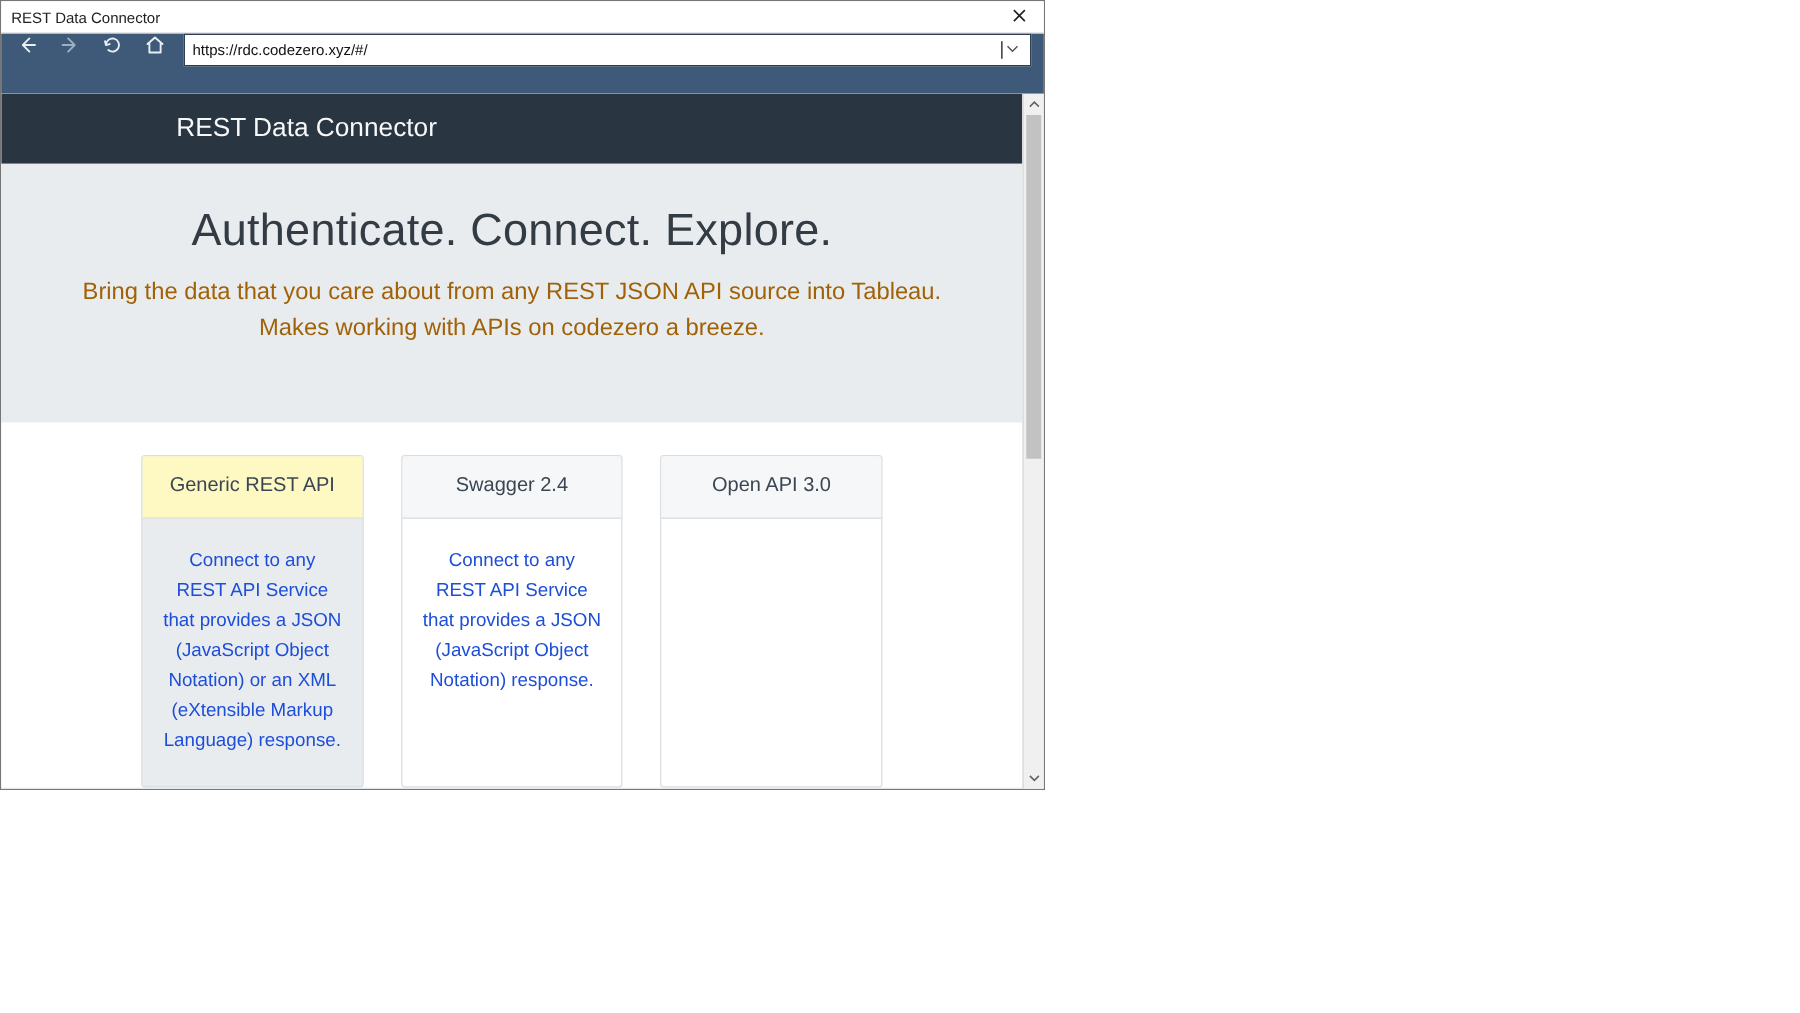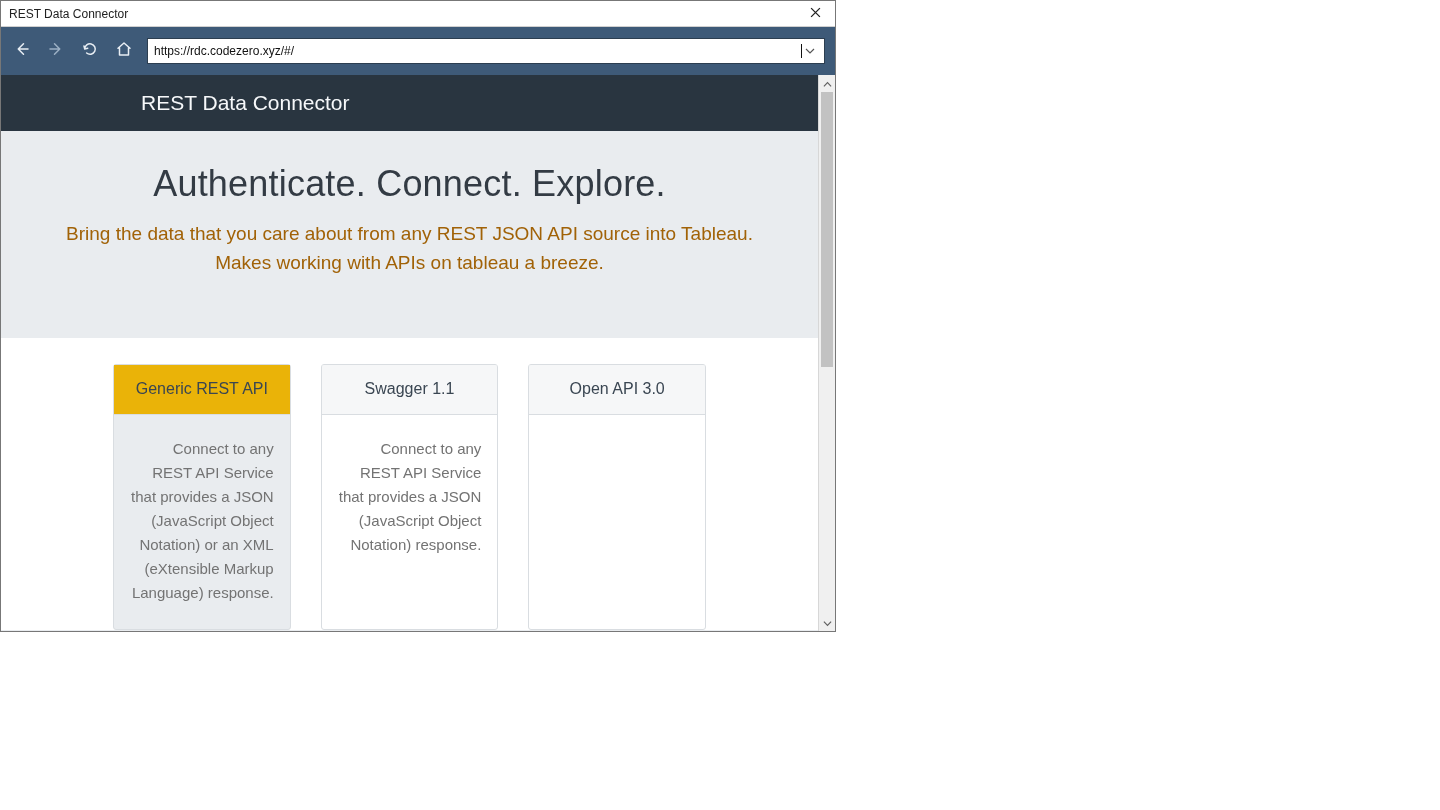--- a/index.html
+++ b/index.html
@@ -33,21 +33,21 @@
     display:flex; align-items:center; justify-content:center;
     color:#222;
   }
   .titlebar .win-close svg { width: 11px; height: 11px; }
 
   
   .navbar {
     height: 48px;
     background: #3e5a78;
     display: flex;
-    align-items: center;
+    align-items: flex-start;
     padding: 0 10px;
     gap: 12px;
   }
   .nav-icon {
     width: 22px; height: 22px;
     color: #e8eef4;
     display:flex; align-items:center; justify-content:center;
     flex-shrink: 0;
   }
   .nav-icon.disabled { color: #9cb0c4; }
@@ -167,26 +167,26 @@
   .card-head {
     height: 50px;
     border-bottom:1px solid #d9dde1;
     display:flex;
     align-items:center;
     justify-content:center;
     font-size: 16px;
     color:#3a4652;
     background: rgba(240,241,243,0.6);
   }
-  .card.active .card-head { background:#eab308; }
+  .card.active .card-head { background:#fef9c3; }
   .card-body {
     padding: 22px 16px 24px 16px;
-    text-align:right;
+    text-align:center;
     font-size: 15px;
-    color:#737373;
+    color:#1d4ed8;
     line-height: 1.6;
   }
 
 </style>
 </head>
 <body>
 
 <div class="app-window">
 
   <div class="titlebar">
@@ -246,31 +246,31 @@
     <div class="page">
 
       <div class="app-header">
         <span>REST Data Connector</span>
       </div>
 
       <div class="hero">
         <h1>Authenticate. Connect. Explore.</h1>
         <p>
           <span>Bring the data that you care about from any REST JSON API source into Tableau.</span><br>
-          <span>Makes working with APIs on tableau a breeze.</span>
+          <span>Makes working with APIs on codezero a breeze.</span>
         </p>
       </div>
 
       <div class="cards">
         <div class="card active">
           <div class="card-head">Generic REST API</div>
           <div class="card-body">Connect to any REST API Service that provides a JSON (JavaScript Object Notation) or an XML (eXtensible Markup Language) response.</div>
         </div>
         <div class="card">
-          <div class="card-head">Swagger 1.1</div>
+          <div class="card-head">Swagger 2.4</div>
           <div class="card-body">Connect to any REST API Service that provides a JSON (JavaScript Object Notation) response.</div>
         </div>
         <div class="card">
           <div class="card-head">Open API 3.0</div>
         </div>
       </div>
 
     </div>
 
     <div class="vscroll">

